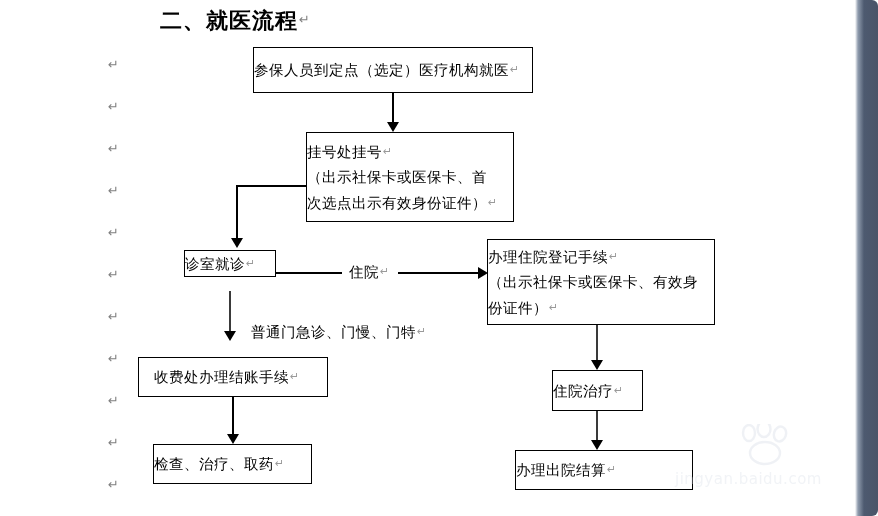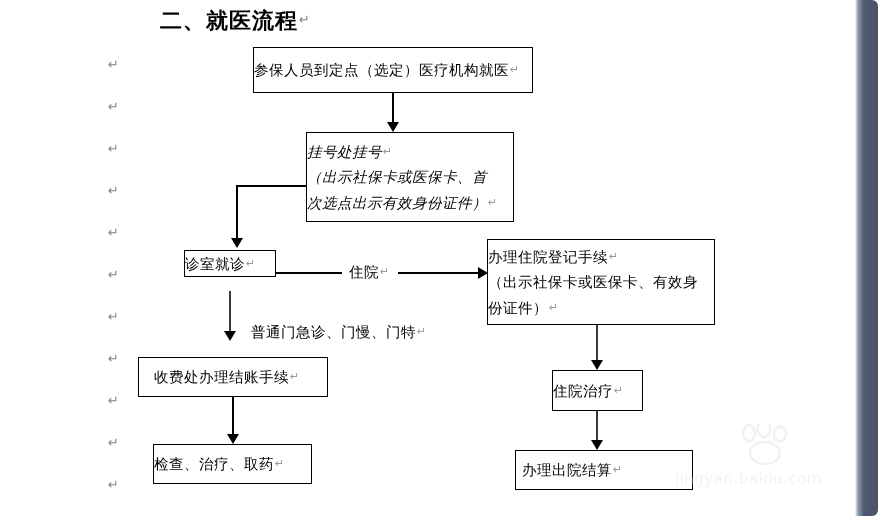--- a/index.html
+++ b/index.html
@@ -207,21 +207,21 @@
   </div>
 
   <div class="edge-label" style="left:246px; top:323px;">
     <span>普通门急诊、门慢、门特</span><span class="pilcrow">↵</span>
   </div>
 
   <div class="box" style="left:253px; top:47px; width:280px; height:46px;">
     <span class="line"><span>参保人员到定点（选定）医疗机构就医</span><span class="pilcrow">↵</span></span>
   </div>
 
-  <div class="box" style="left:306px; top:132px; width:208px; height:90px;font-style:italic;">
+  <div class="box" style="left:306px; top:132px; width:208px; height:90px;">
     <span class="line"><span>挂号处挂号</span><span class="pilcrow">↵</span></span>
     <span class="line">（出示社保卡或医保卡、首</span>
     <span class="line"><span>次选点出示有效身份证件）</span><span class="pilcrow">↵</span></span>
   </div>
 
   <div class="box" style="left:184px; top:250px; width:92px; height:27px;">
     <span class="line"><span>诊室就诊</span><span class="pilcrow">↵</span></span>
   </div>
 
   <div class="box" style="left:487px; top:239px; width:228px; height:86px;">
@@ -235,21 +235,21 @@
   </div>
 
   <div class="box" style="left:153px; top:444px; width:159px; height:40px;">
     <span class="line"><span>检查、治疗、取药</span><span class="pilcrow">↵</span></span>
   </div>
 
   <div class="box" style="left:552px; top:370px; width:91px; height:41px;">
     <span class="line"><span>住院治疗</span><span class="pilcrow">↵</span></span>
   </div>
 
-  <div class="box" style="left:515px; top:450px; width:178px; height:40px;padding-left:6px;">
+  <div class="box" style="left:515px; top:450px; width:178px; height:40px;">
     <span class="line"><span>办理出院结算</span><span class="pilcrow">↵</span></span>
   </div>
 
   <div class="watermark">
     <svg class="wm-paw" width="58" height="42" viewBox="0 0 58 42">
       <ellipse cx="11" cy="9" rx="6" ry="8" fill="none" stroke="#e3e7ee" stroke-width="2.5"></ellipse>
       <ellipse cx="26" cy="5" rx="6.5" ry="8" fill="none" stroke="#e3e7ee" stroke-width="2.5"></ellipse>
       <ellipse cx="42" cy="10" rx="6" ry="7.5" fill="none" stroke="#e3e7ee" stroke-width="2.5" transform="rotate(18 42 10)"></ellipse>
       <ellipse cx="27" cy="29" rx="15" ry="11" fill="none" stroke="#e3e7ee" stroke-width="2.5"></ellipse>
     </svg>

